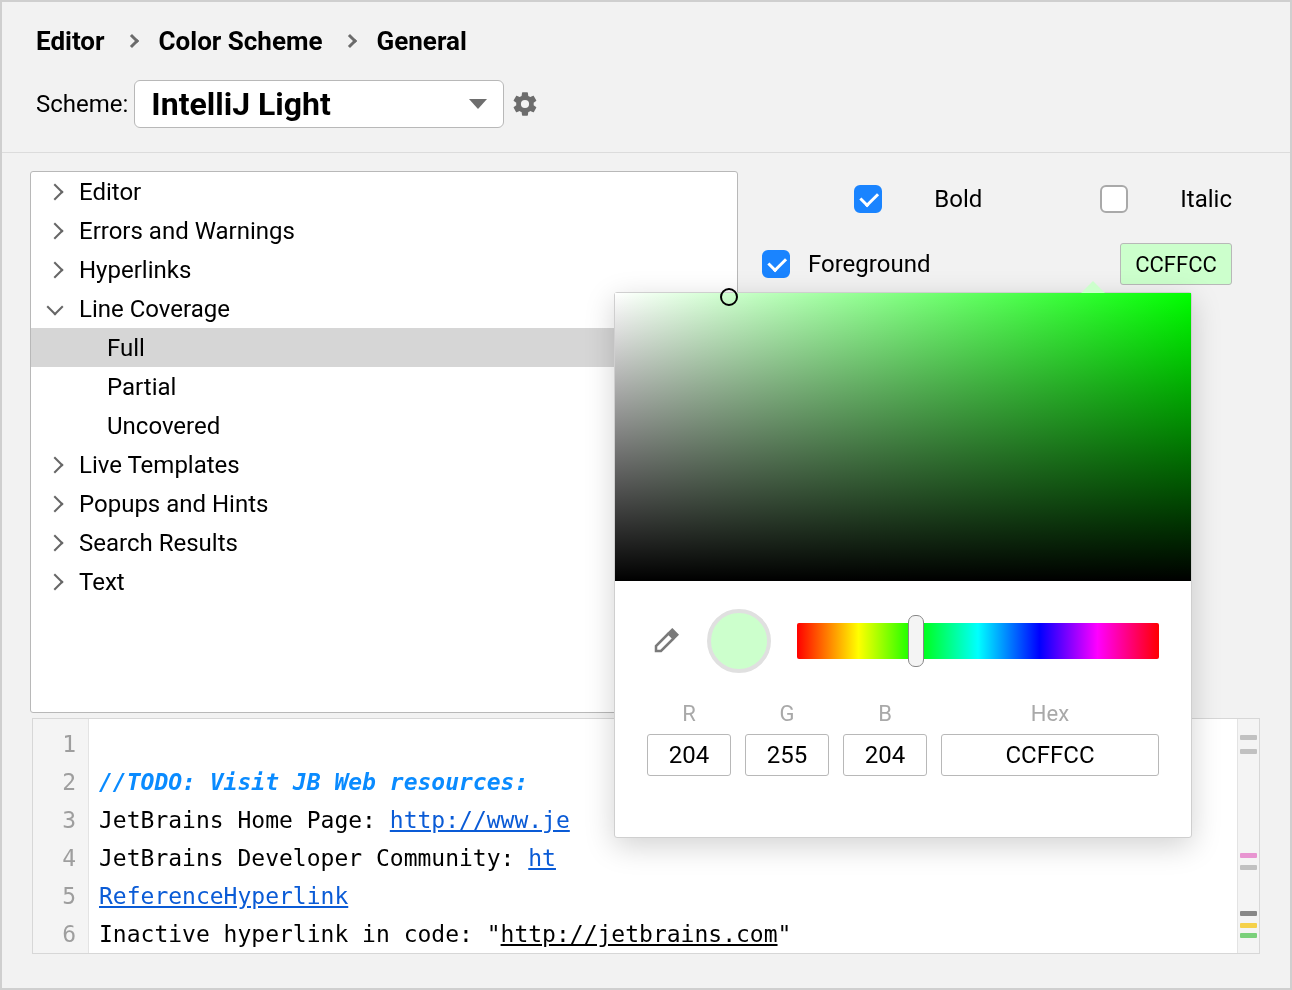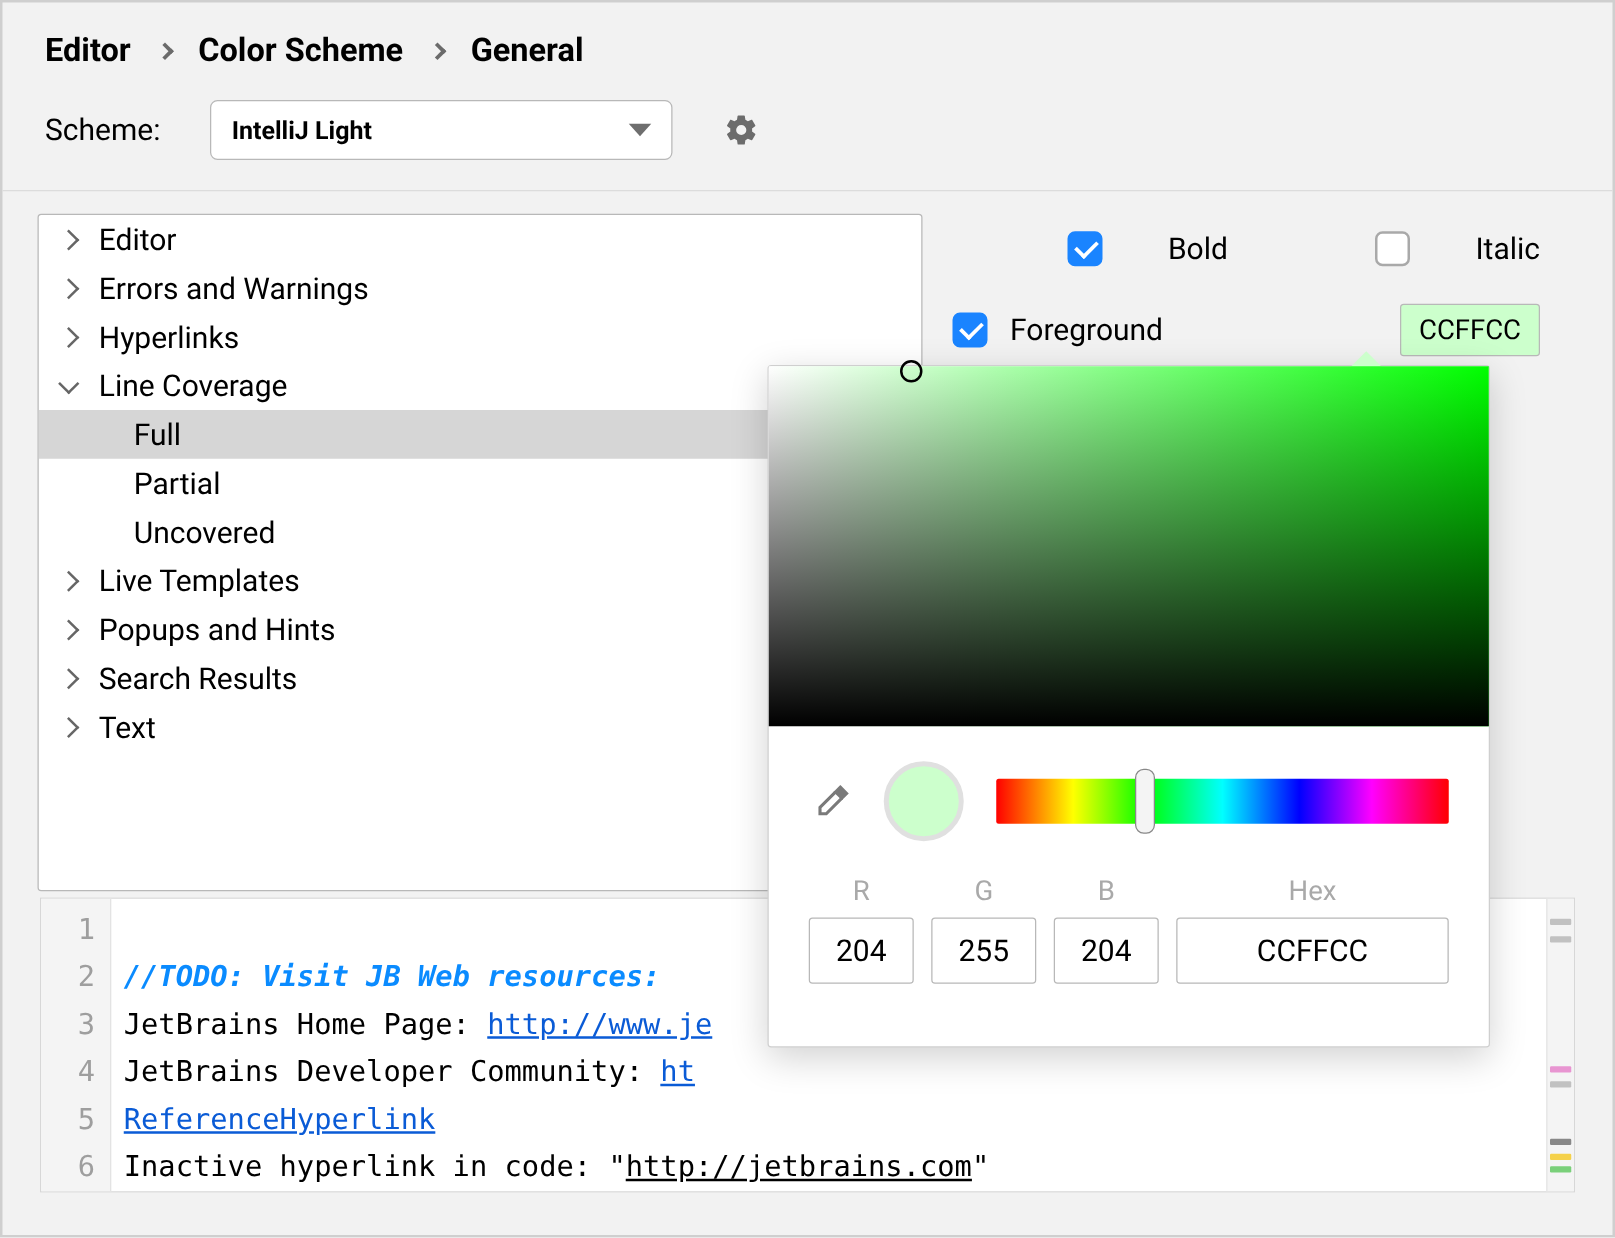--- a/index.html
+++ b/index.html
@@ -29,36 +29,36 @@
     width: 10px; height: 10px;
     border-right: 3px solid #6b6b6b;
     border-bottom: 3px solid #6b6b6b;
     transform: rotate(-45deg);
     margin: 0 4px;
   }
 
   .scheme-row {
     display: flex;
     align-items: center;
-    gap: 40px;
+    gap: 6px;
     padding: 14px 28px 24px 34px;
     border-bottom: 1px solid #dcdcdc;
   }
   .scheme-label { font-size: 24px; }
   .scheme-select {
     display: flex;
     align-items: center;
     justify-content: space-between;
     width: 370px; height: 48px;
     border: 1px solid #b8b8b8;
     border-radius: 6px;
     background: #fff;
     padding: 0 16px;
     font-weight: 700;
-    font-size: 20px;
+    font-size: 32px;
     cursor: pointer;
   }
   .scheme-select .caret {
     width: 0; height: 0;
     border-left: 9px solid transparent;
     border-right: 9px solid transparent;
     border-top: 10px solid #6e6e6e;
   }
   .gear-btn {
     width: 30px; height: 30px;
@@ -227,21 +227,21 @@
     border-radius: 7px;
   }
   .val-row {
     display: flex;
     gap: 14px;
     padding: 18px 32px 0 32px;
   }
   .val-cell { display: flex; flex-direction: column; align-items: center; gap: 8px; }
   .val-cell .lbl { color: #a9a9a9; font-size: 22px; }
   .val-cell input {
-    width: 84px; height: 53px;
+    width: 84px; height: 42px;
     border: 1px solid #b8b8b8;
     border-radius: 3px;
     text-align: center;
     font-size: 24px;
     font-family: inherit;
   }
   .val-cell.hex { flex: 1; }
   .val-cell.hex input { width: 100%; }
 
   

